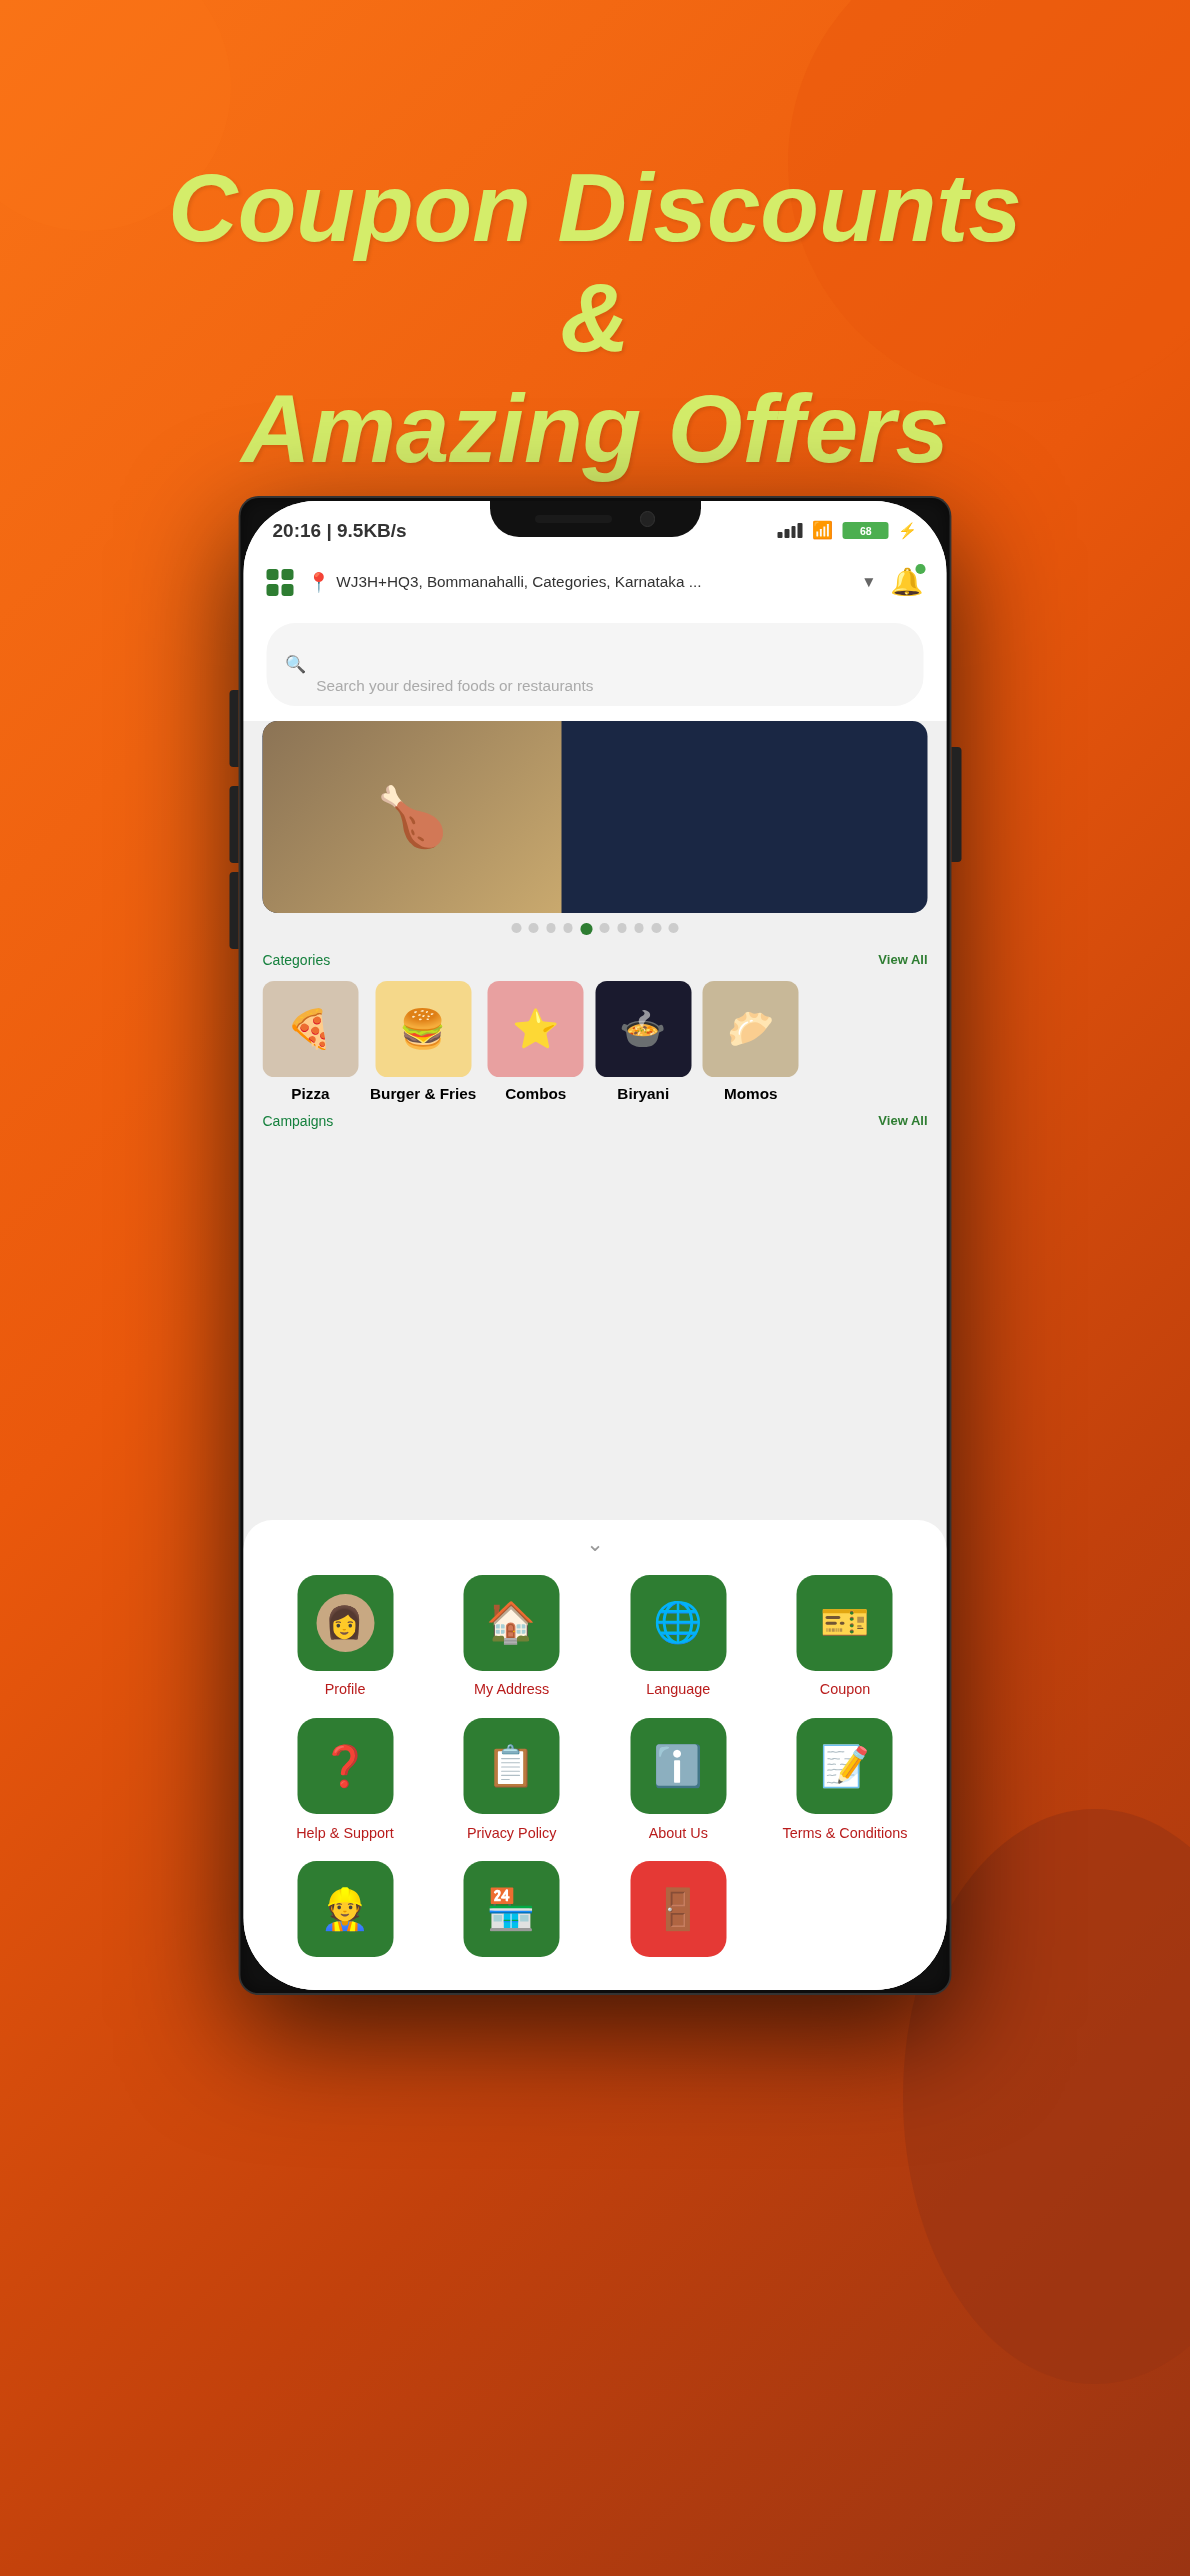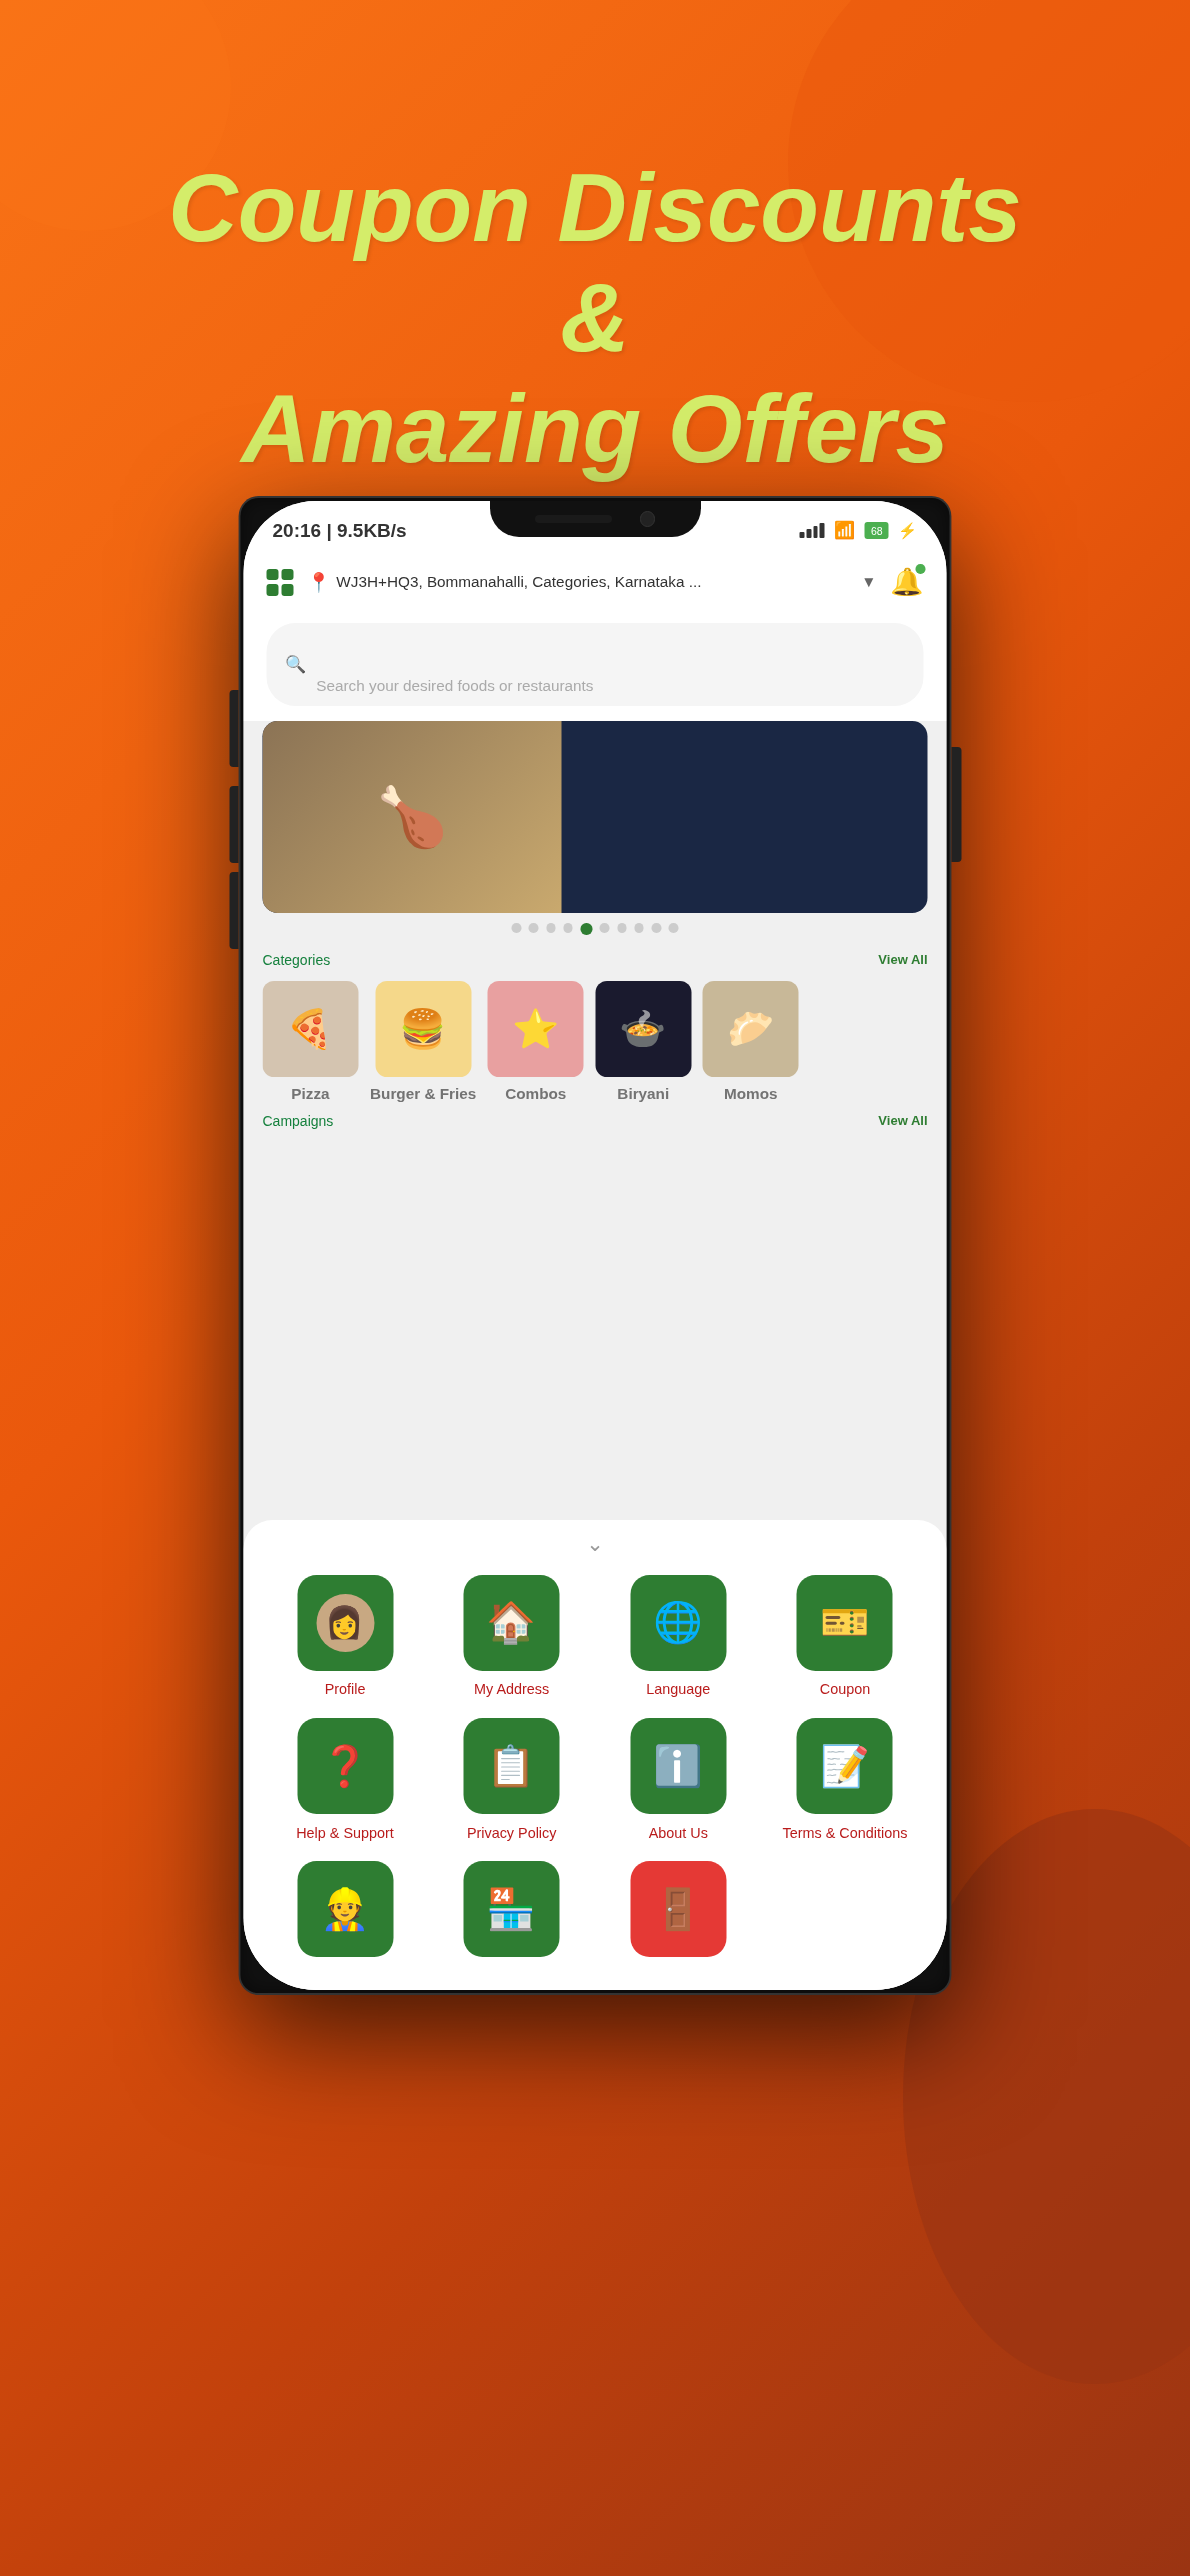--- a/index.html
+++ b/index.html
@@ -159,30 +159,30 @@
       font-weight: bold;
       color: #333;
     }
     .status-right {
       display: flex;
       align-items: center;
       gap: 9.6px;
     }
     .battery-icon {
       background: #4caf50;
-      width: 24px;
+      width: 46px;
       height: 17px;
       border-radius: 2.9px;
       position: relative;
       font-size: 10.5px;
       color: white;
       display: flex;
       align-items: center;
       justify-content: center;
-      font-weight: normal;
+      font-weight: bold;
       text-align: right;
     }
     .signal-bars {
       display: flex;
       align-items: flex-end;
       gap: 1.9px;
     }
     .signal-bars span {
       background: #333;
       width: 4.8px;
@@ -388,21 +388,21 @@
       justify-content: center;
       font-size: 38px;
     }
     .cat-img.pizza { background: #d4c4b0; }
     .cat-img.burger { background: #f5d88a; }
     .cat-img.combos { background: #e8a0a0; }
     .cat-img.biryani { background: #1a1a2e; }
     .cat-img.momos { background: #c8b898; }
     .cat-label {
       font-size: 15.3px;
-      color: #737373;
+      color: #000000;
       font-weight: 600;
     }
 
     
     .campaigns-section {
       padding: 9.6px 19px 0;
     }
 
     
     .bottom-sheet {

